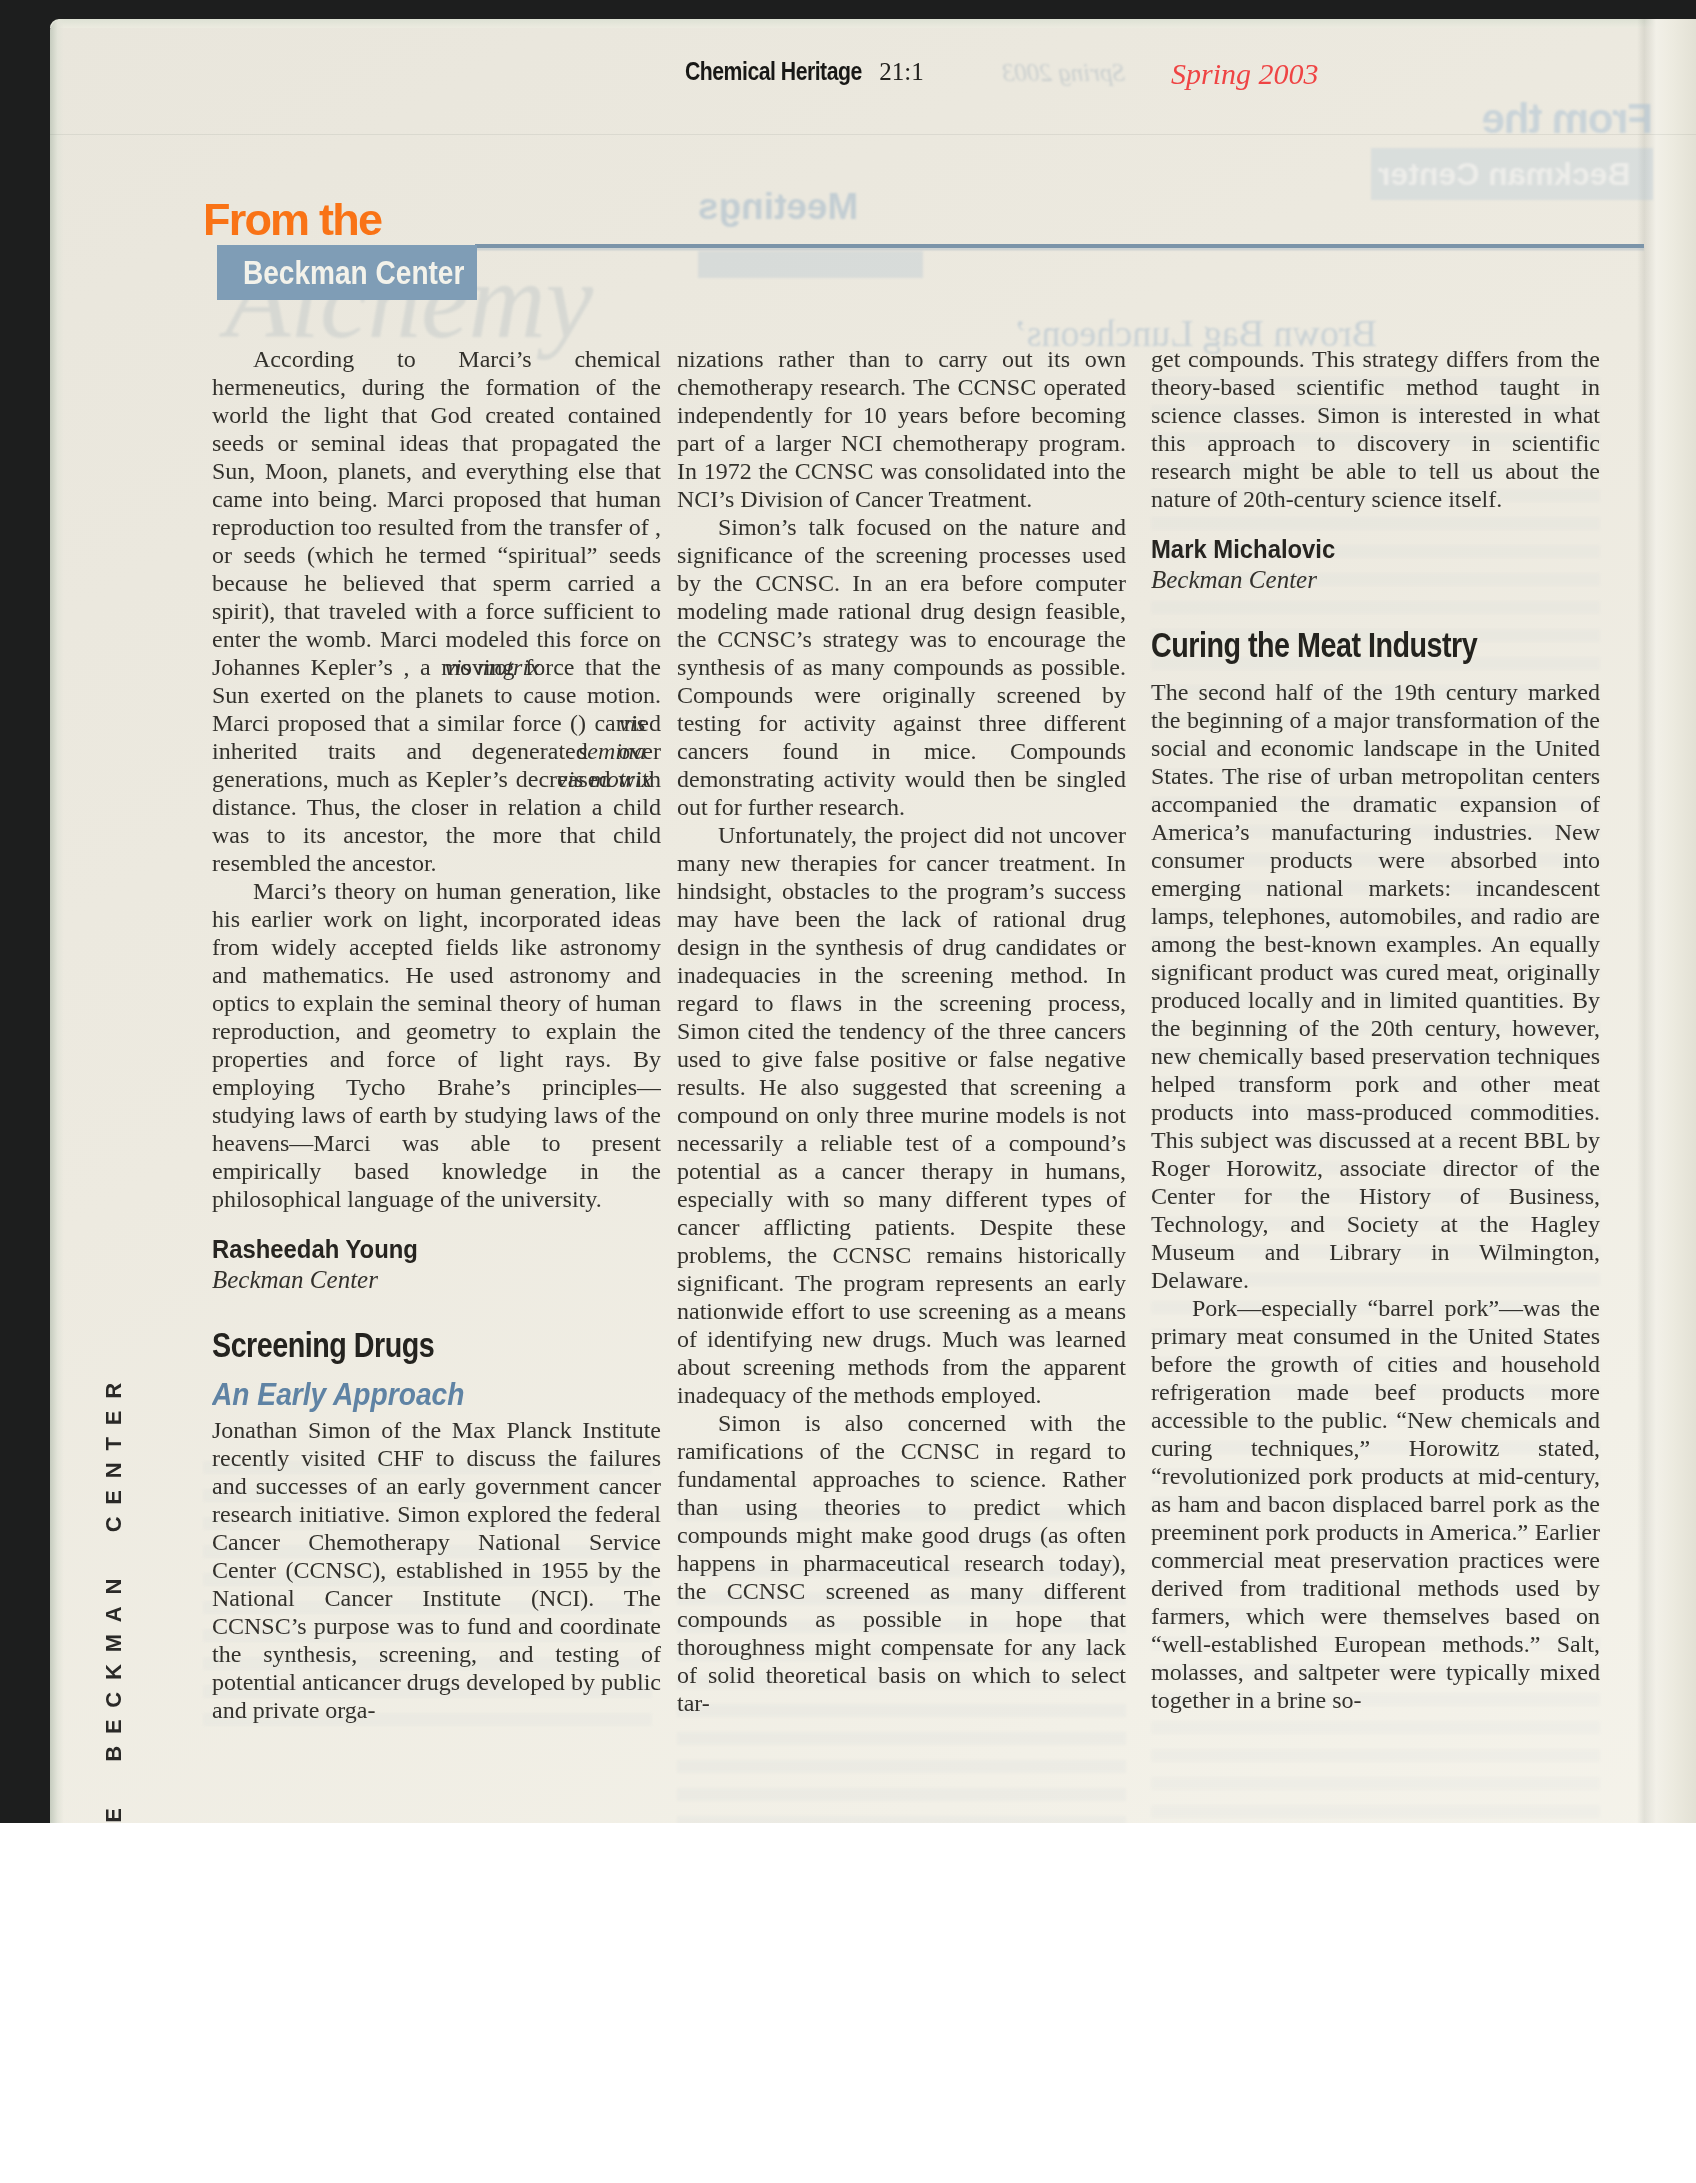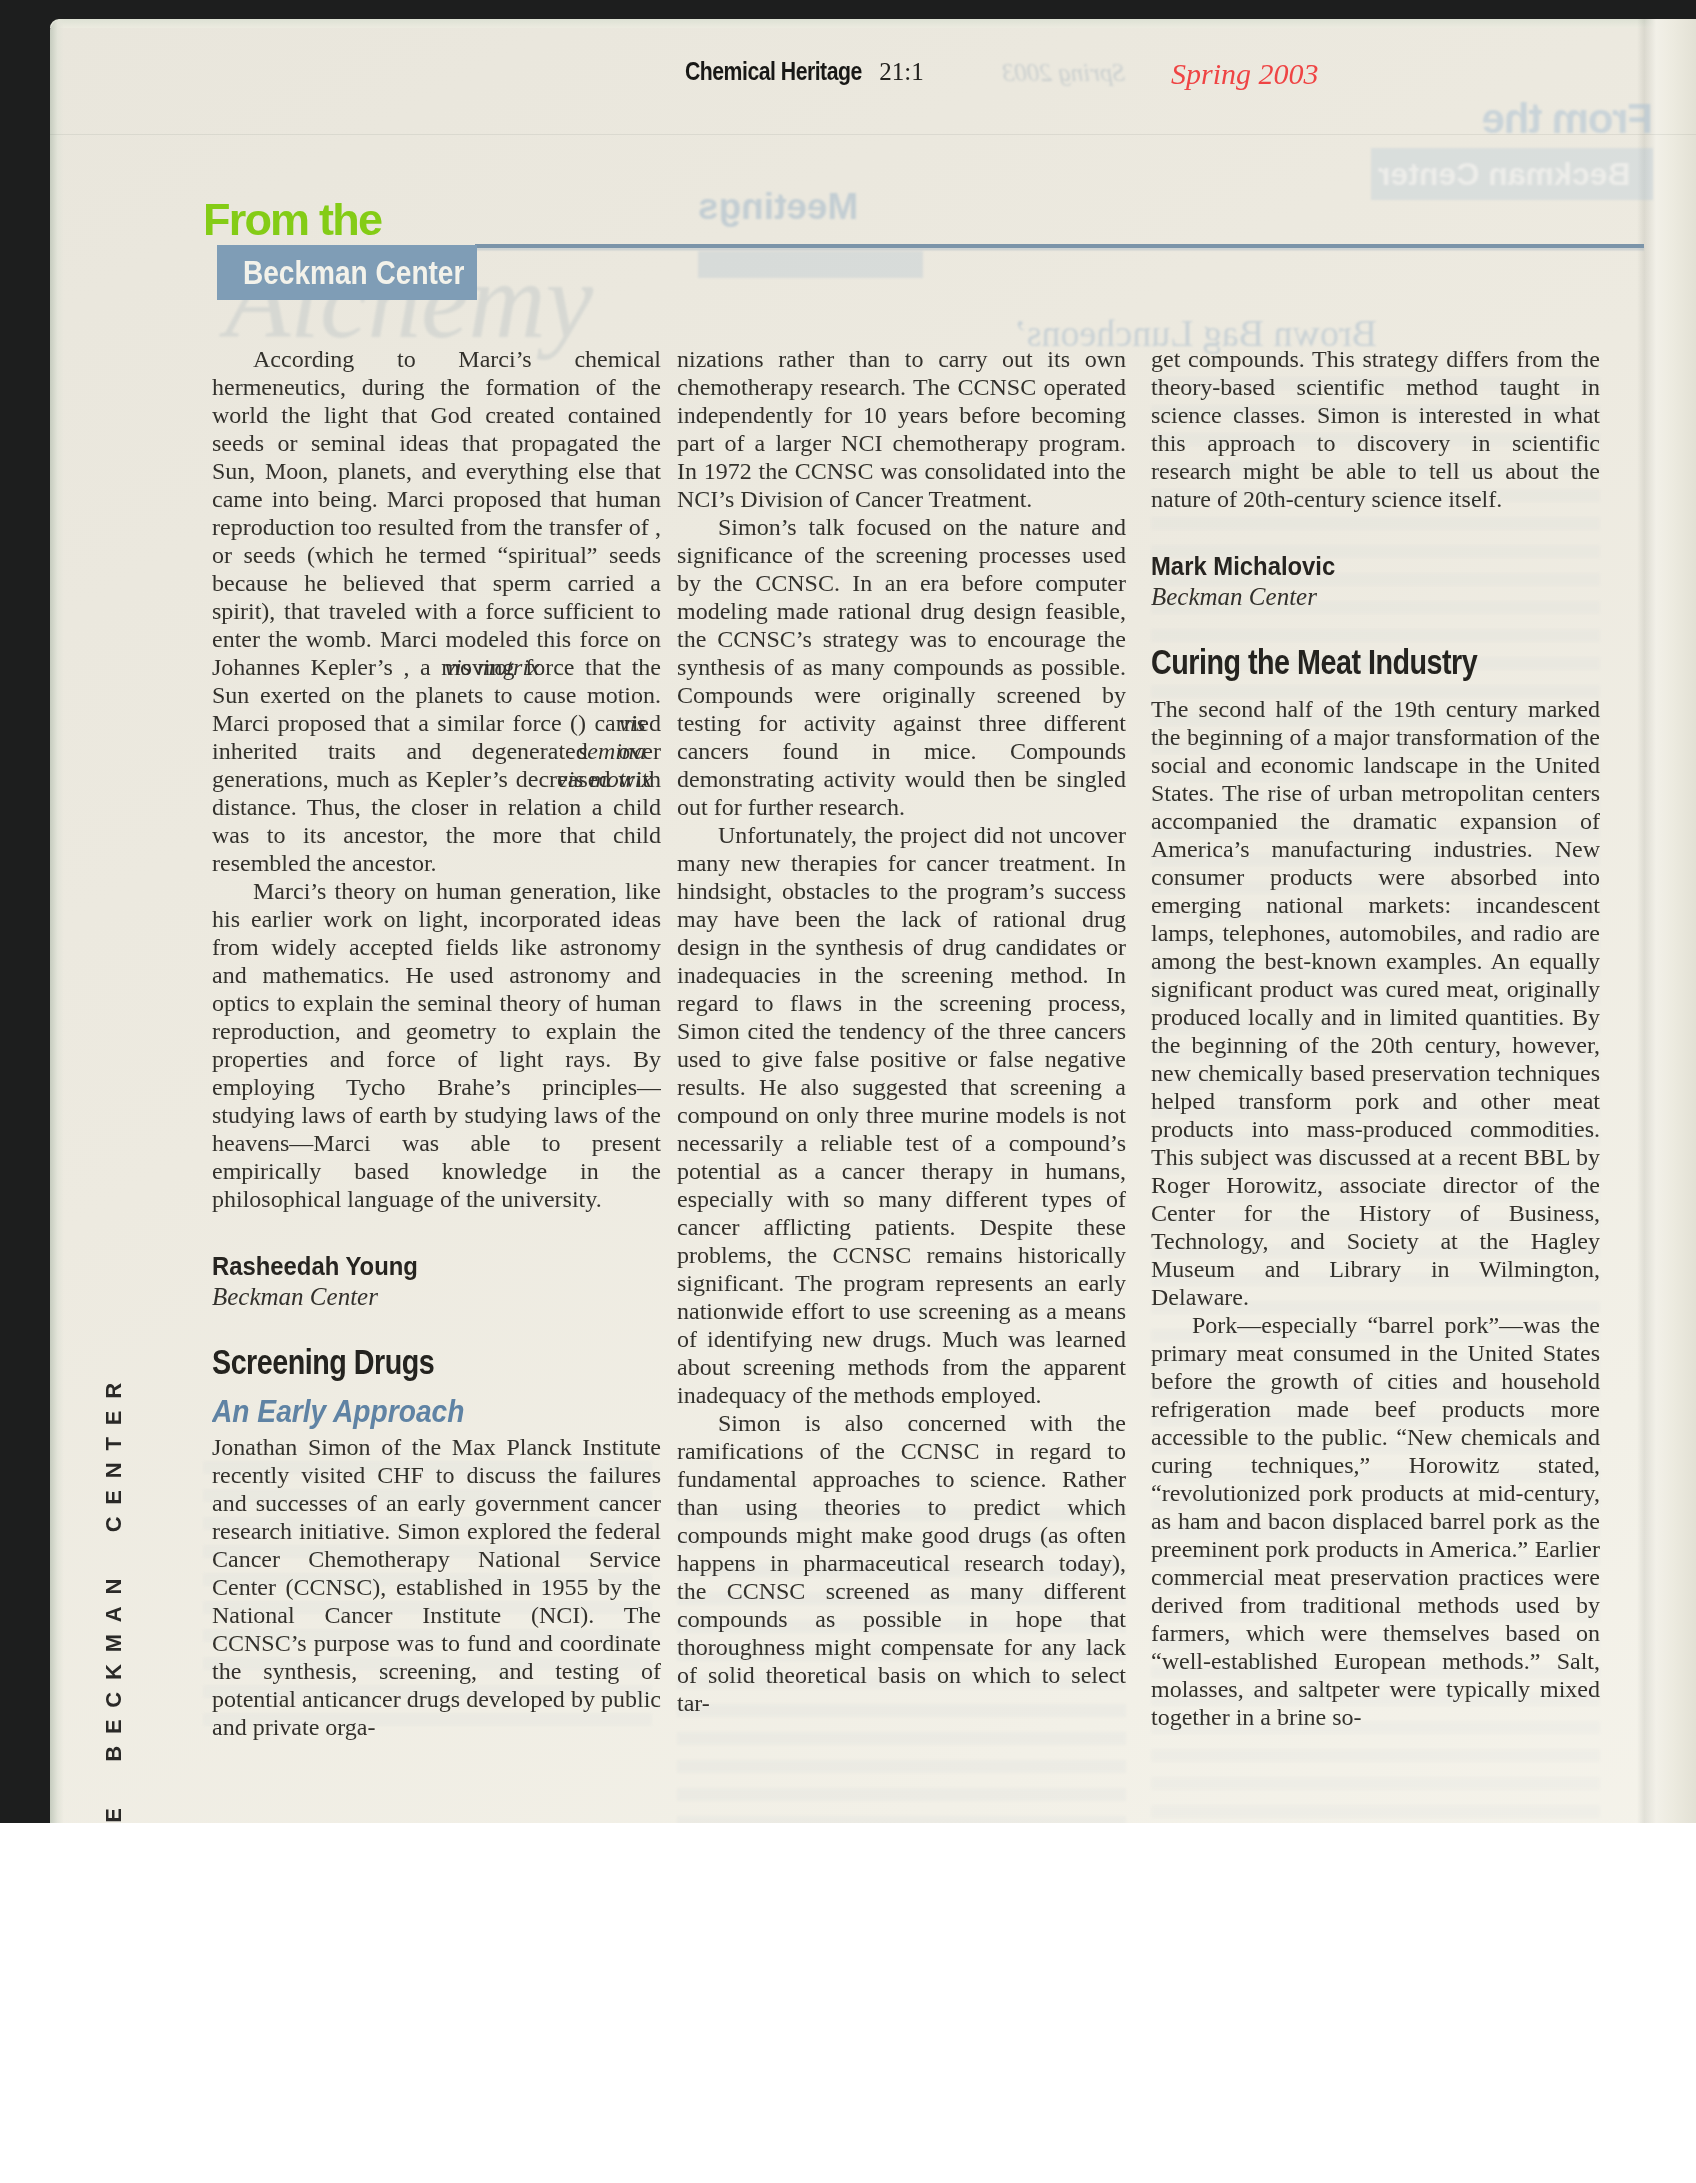--- a/index.html
+++ b/index.html
@@ -22,21 +22,21 @@
 
   
   .issue-ref{left:685px;top:57px;font-size:25px;white-space:nowrap;color:#22211e;}
   .issue-ref .journal{position:static;display:inline-block;font-family:"Liberation Sans",sans-serif;
         font-weight:700;letter-spacing:-0.6px;color:#181816;transform:scaleX(.85);transform-origin:0 50%;}
   .issue-ref .issue{position:static;display:inline-block;margin-left:-20px;}
   .season{left:1171px;top:57px;font-size:30px;font-style:italic;color:#ef4444;white-space:nowrap;}
 
   
   .masthead-kicker{left:203px;top:194px;font-family:"Liberation Sans",sans-serif;font-weight:800;
-        font-size:45px;letter-spacing:-1.8px;color:#84cc16;z-index:2;white-space:nowrap;}
+        font-size:45px;letter-spacing:-1.8px;color:#f97316;z-index:2;white-space:nowrap;}
   .masthead-rule{left:475px;top:244px;width:1169px;height:3.5px;background:#7b94a9;
         box-shadow:0 2.4px 1.2px rgba(150,170,185,.35);z-index:3;}
   .masthead-box{left:217px;top:245px;width:260px;height:55px;background:#7f9db6;z-index:3;}
   .masthead-box .box-label{position:absolute;left:26px;top:0;line-height:55px;display:block;
         font-family:"Liberation Sans",sans-serif;font-weight:700;font-size:33px;color:#f3f2ea;
         transform:scaleX(.85);transform-origin:0 50%;white-space:nowrap;}
 
   
   .ghost{z-index:1;filter:blur(1.2px);pointer-events:none;}
   .ghost-season{left:1002px;top:59px;font-size:25px;font-style:italic;color:#a9b6bf;opacity:.5;
@@ -60,21 +60,21 @@
   .gl3{left:203px;top:1461px;width:449px;height:277px;opacity:.06;filter:blur(1.8px);}
 
   
   .col{top:345px;width:449px;height:1738px;overflow:hidden;font-size:24px;line-height:28px;
        text-align:justify;color:#33312c;z-index:2;}
   #col1{left:212px;} #col2{left:677px;} #col3{left:1151px;}
   .col p{position:static;margin:0;}
   .col p.indent{text-indent:41px;}
   .col p.after-sub{margin-top:5px;}
   .col p.after-head{margin-top:15px;}
-  .byline{position:static;margin-top:38px;}
+  .byline{position:static;margin-top:21px;}
   .byline div{position:static;}
   .byline-name{font-family:"Liberation Sans",sans-serif;font-weight:700;font-size:26.5px;line-height:31px;
        color:#262420;transform:scaleX(.9);transform-origin:0 50%;white-space:nowrap;}
   .byline-affil{font-style:italic;font-size:25px;line-height:29.5px;color:#33312c;text-align:left;}
   h2.section-heading{position:static;margin:31px 0 0 0;font-family:"Liberation Sans",sans-serif;font-weight:800;
        font-size:35px;line-height:37px;letter-spacing:-0.6px;color:#24231f;text-align:left;
        transform:scaleX(.82);transform-origin:0 50%;white-space:nowrap;}
   h3.section-subheading{position:static;margin:15.3px 0 0 0;font-family:"Liberation Sans",sans-serif;font-weight:700;
        font-style:italic;font-size:32px;line-height:33px;color:#5f83a4;text-align:left;
        transform:scaleX(.88);transform-origin:0 50%;white-space:nowrap;}

